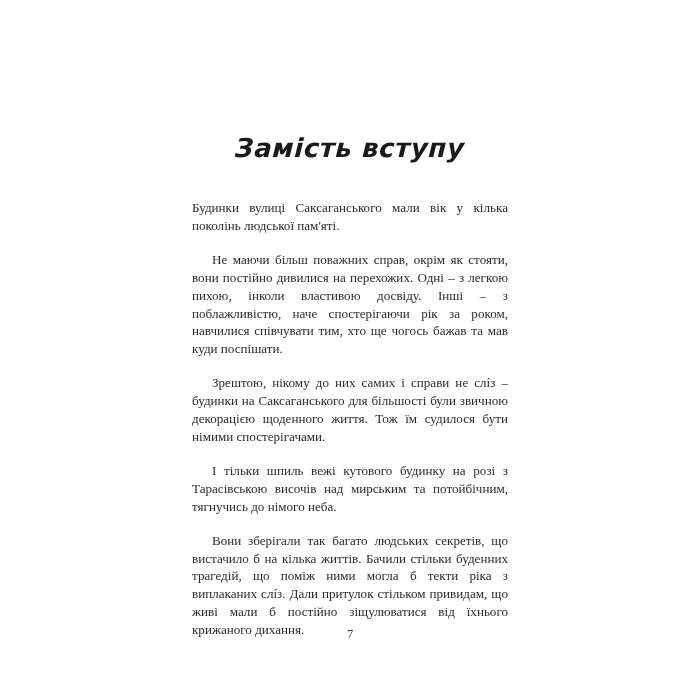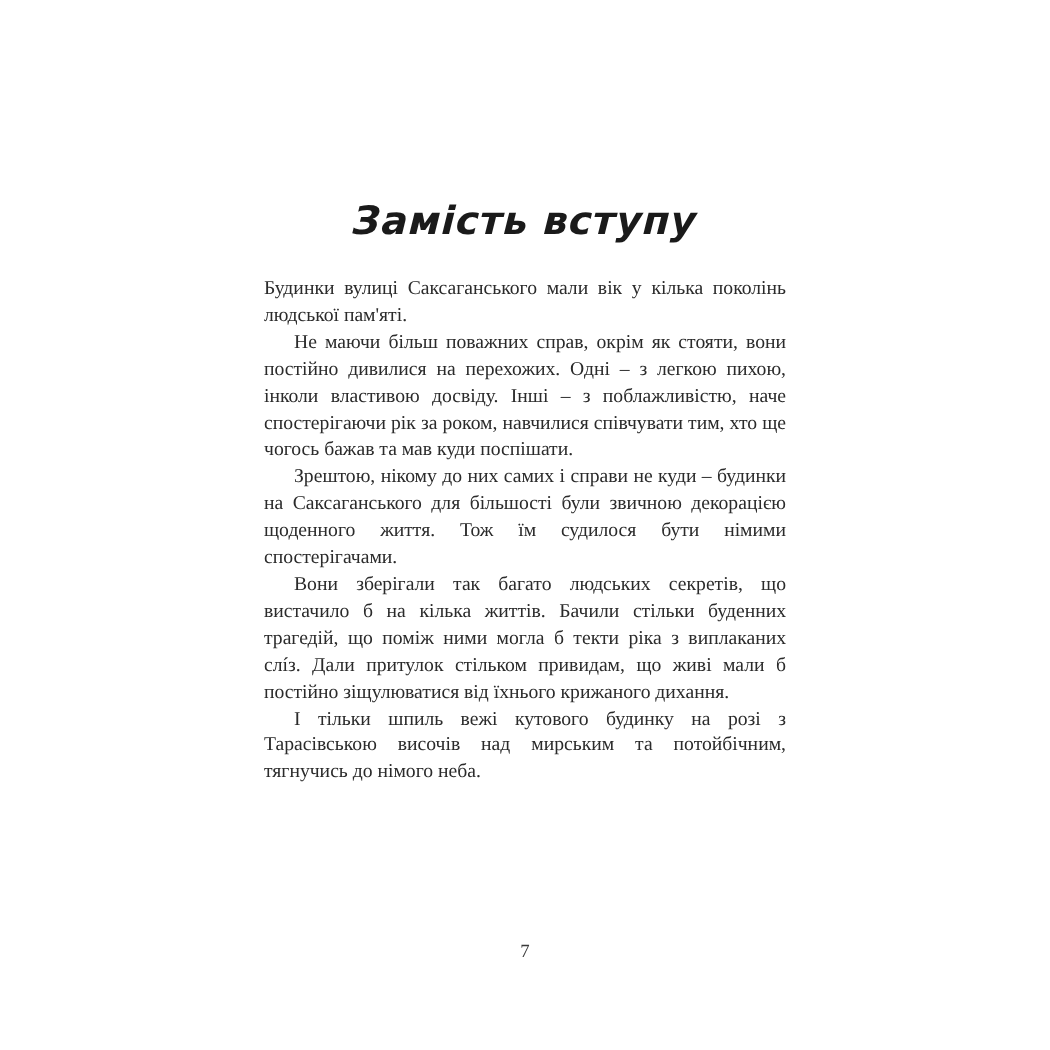--- a/index.html
+++ b/index.html
@@ -42,21 +42,21 @@
   }
 
   .body-block {
     position: absolute;
     left: 176px;
     top: 183px;
     width: 348px;
   }
 
   p.para {
-    margin: 0;
+    margin: 16px;
     padding: 0;
     font-family: "Liberation Serif", "DejaVu Serif", serif;
     font-size: 13.1px;
     line-height: 17.9px;
     color: #2b2b2b;
     text-align: justify;
     text-justify: inter-word;
     hyphens: manual;
     -webkit-hyphens: manual;
   }
@@ -84,20 +84,20 @@
 </head>
 <body>
 
 <div class="page">
 
   <h1 class="chapter-title">Замість вступу</h1>
 
   <div class="body-block">
     <p class="para first-para">Будинки вулиці Саксаганського мали вік у кілька поколінь людської пам'яті.</p>
     <p class="para indent">Не маючи більш поважних справ, окрім як стояти, вони постійно дивилися на перехожих. Одні – з легкою пихою, інколи властивою досвіду. Інші – з поблажливістю, наче спостерігаючи рік за роком, навчилися співчувати тим, хто ще чогось бажав та мав куди поспішати.</p>
-    <p class="para indent">Зрештою, нікому до них самих і справи не куди – будинки на Саксаганського для більшості були звичною декорацією щоденного життя. Тож їм судилося бути німими спостерігачами.</p>
+    <p class="para indent">Зрештою, нікому до них самих і справи не слíз – будинки на Саксаганського для більшості були звичною декорацією щоденного життя. Тож їм судилося бути німими спостерігачами.</p>
+    <p class="para indent">І тільки шпиль вежі кутового будинку на розі з Тарасівською височів над мирським та потойбічним, тягнучись до німого неба.</p>
     <p class="para indent">Вони зберігали так багато людських секретів, що вистачило б на кілька життів. Бачили стільки буденних трагедій, що поміж ними могла б текти ріка з виплаканих слíз. Дали притулок стільком привидам, що живі мали б постійно зіщулюватися від їхнього крижаного дихання.</p>
-    <p class="para indent">І тільки шпиль вежі кутового будинку на розі з Тарасівською височів над мирським та потойбічним, тягнучись до німого неба.</p>
   </div>
 
   <div class="folio">7</div>
 
 </div>
 
 </body></html>

